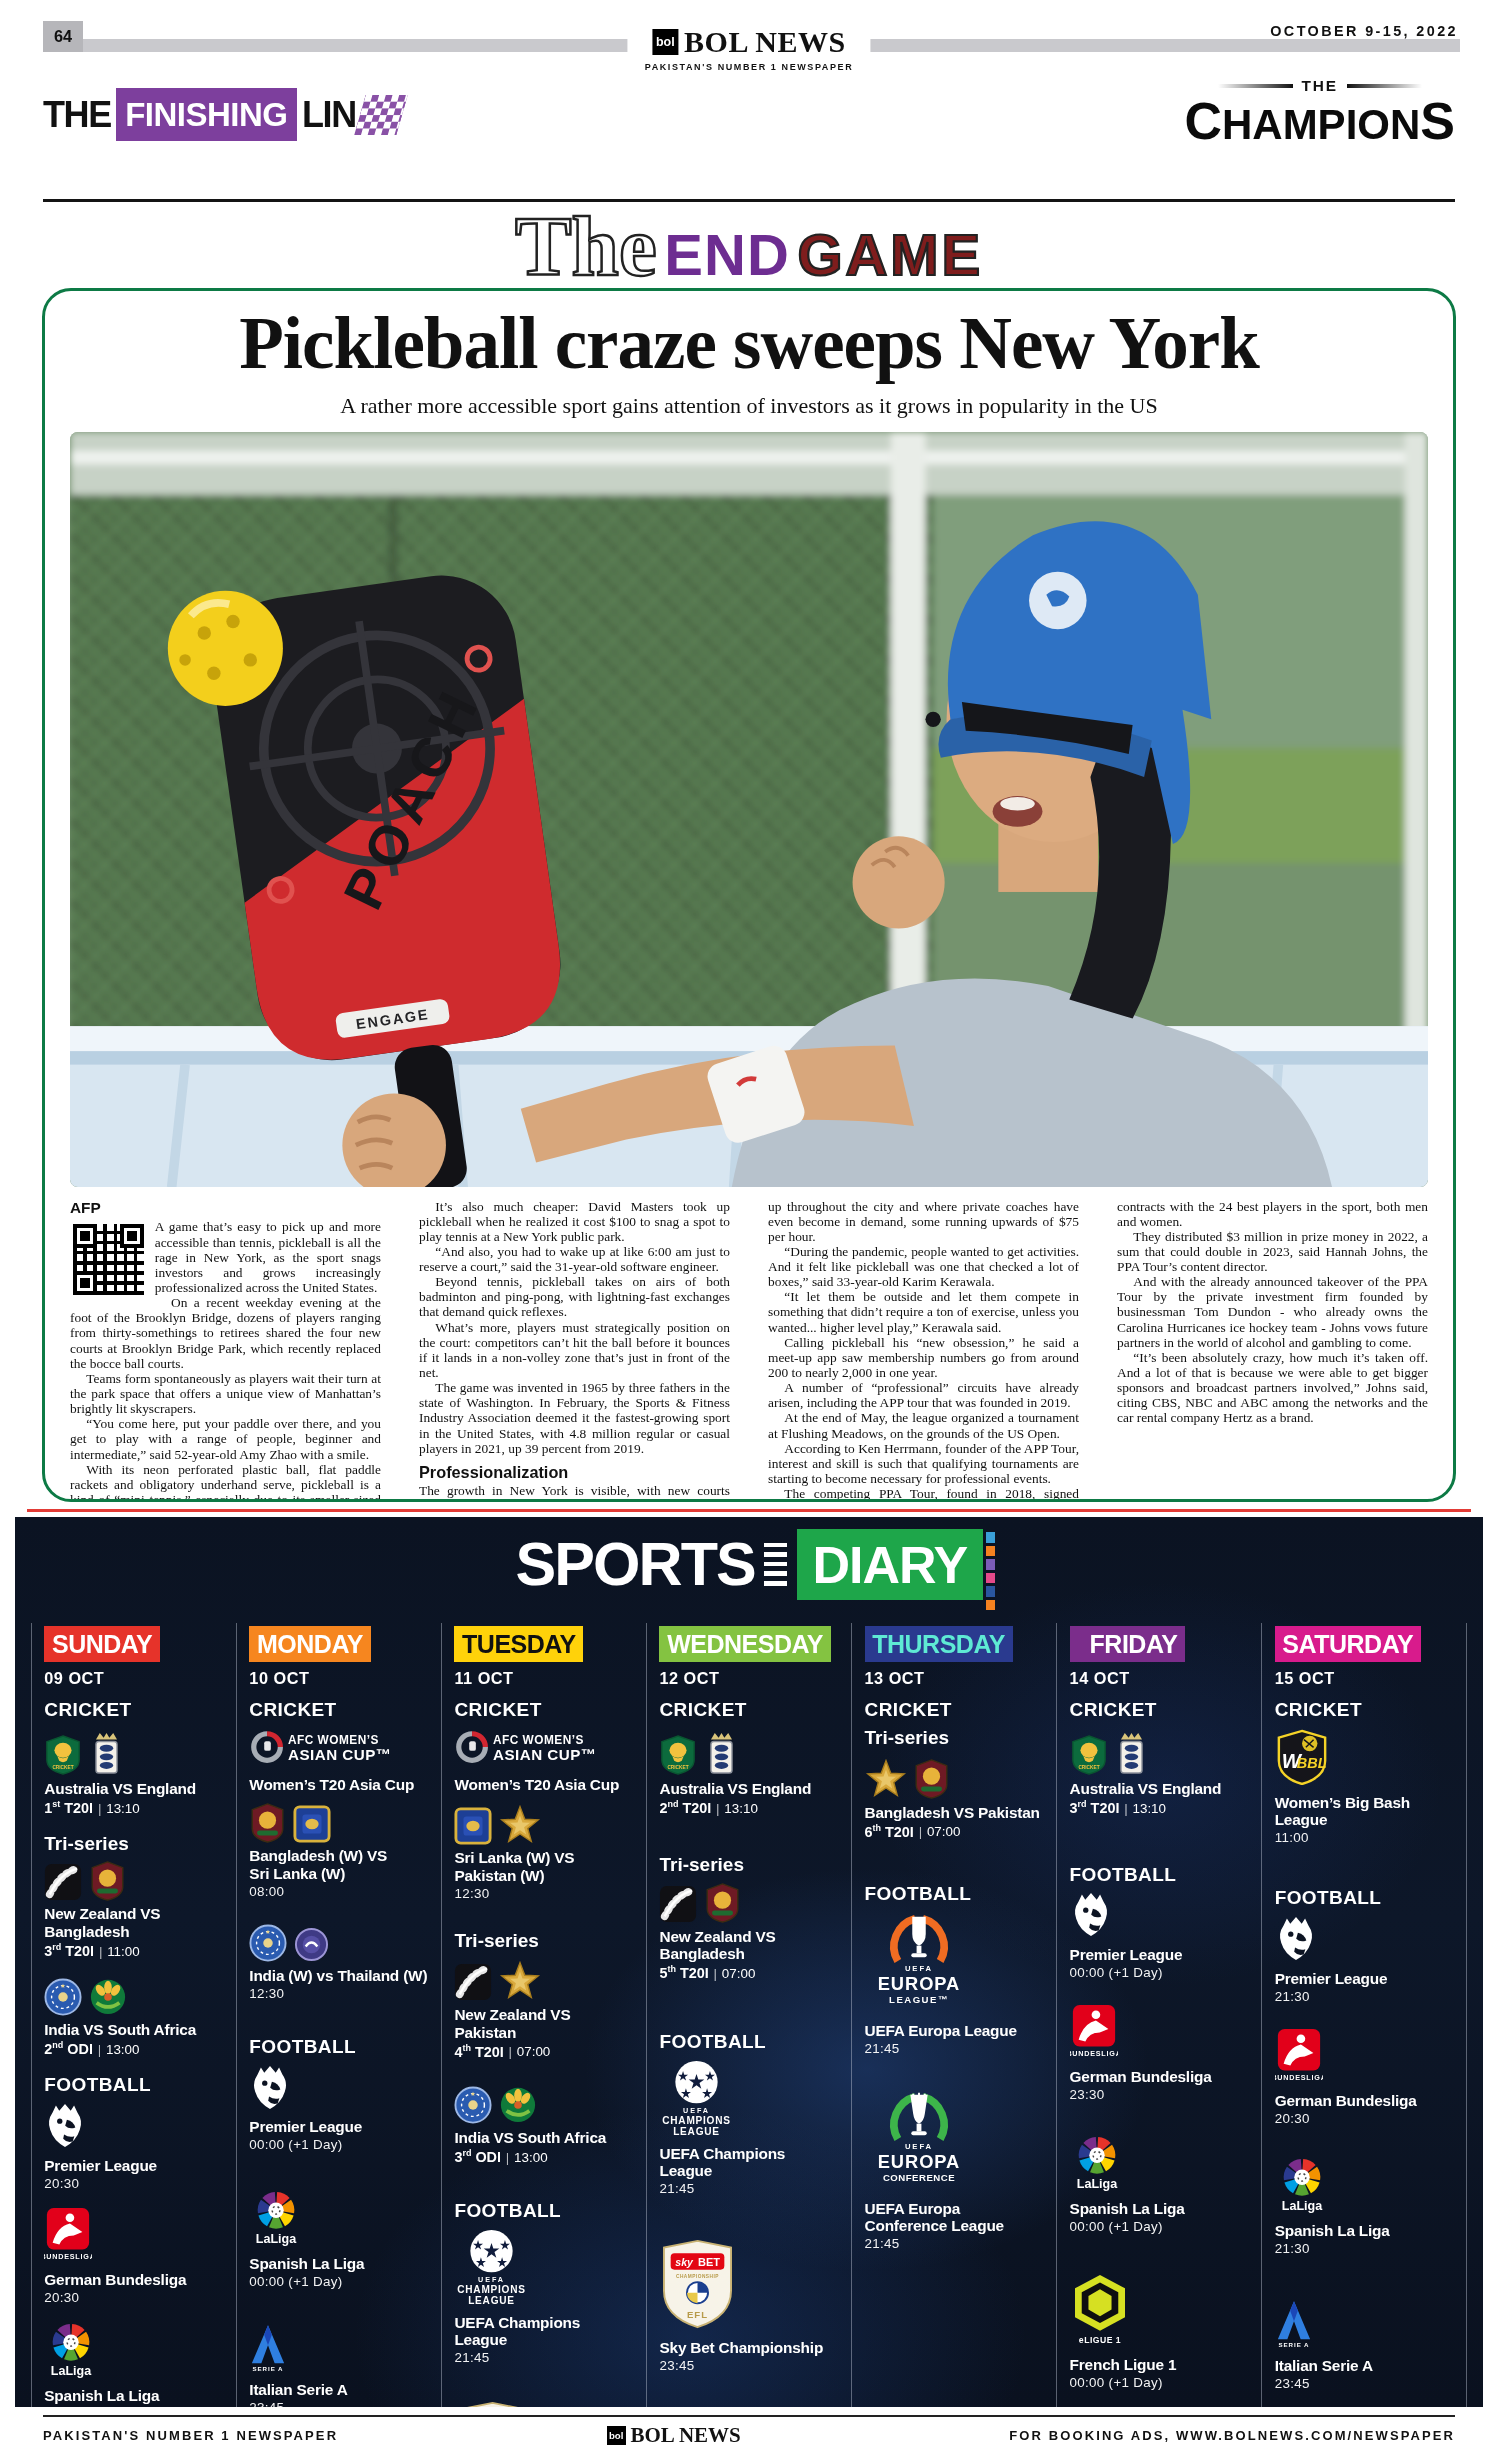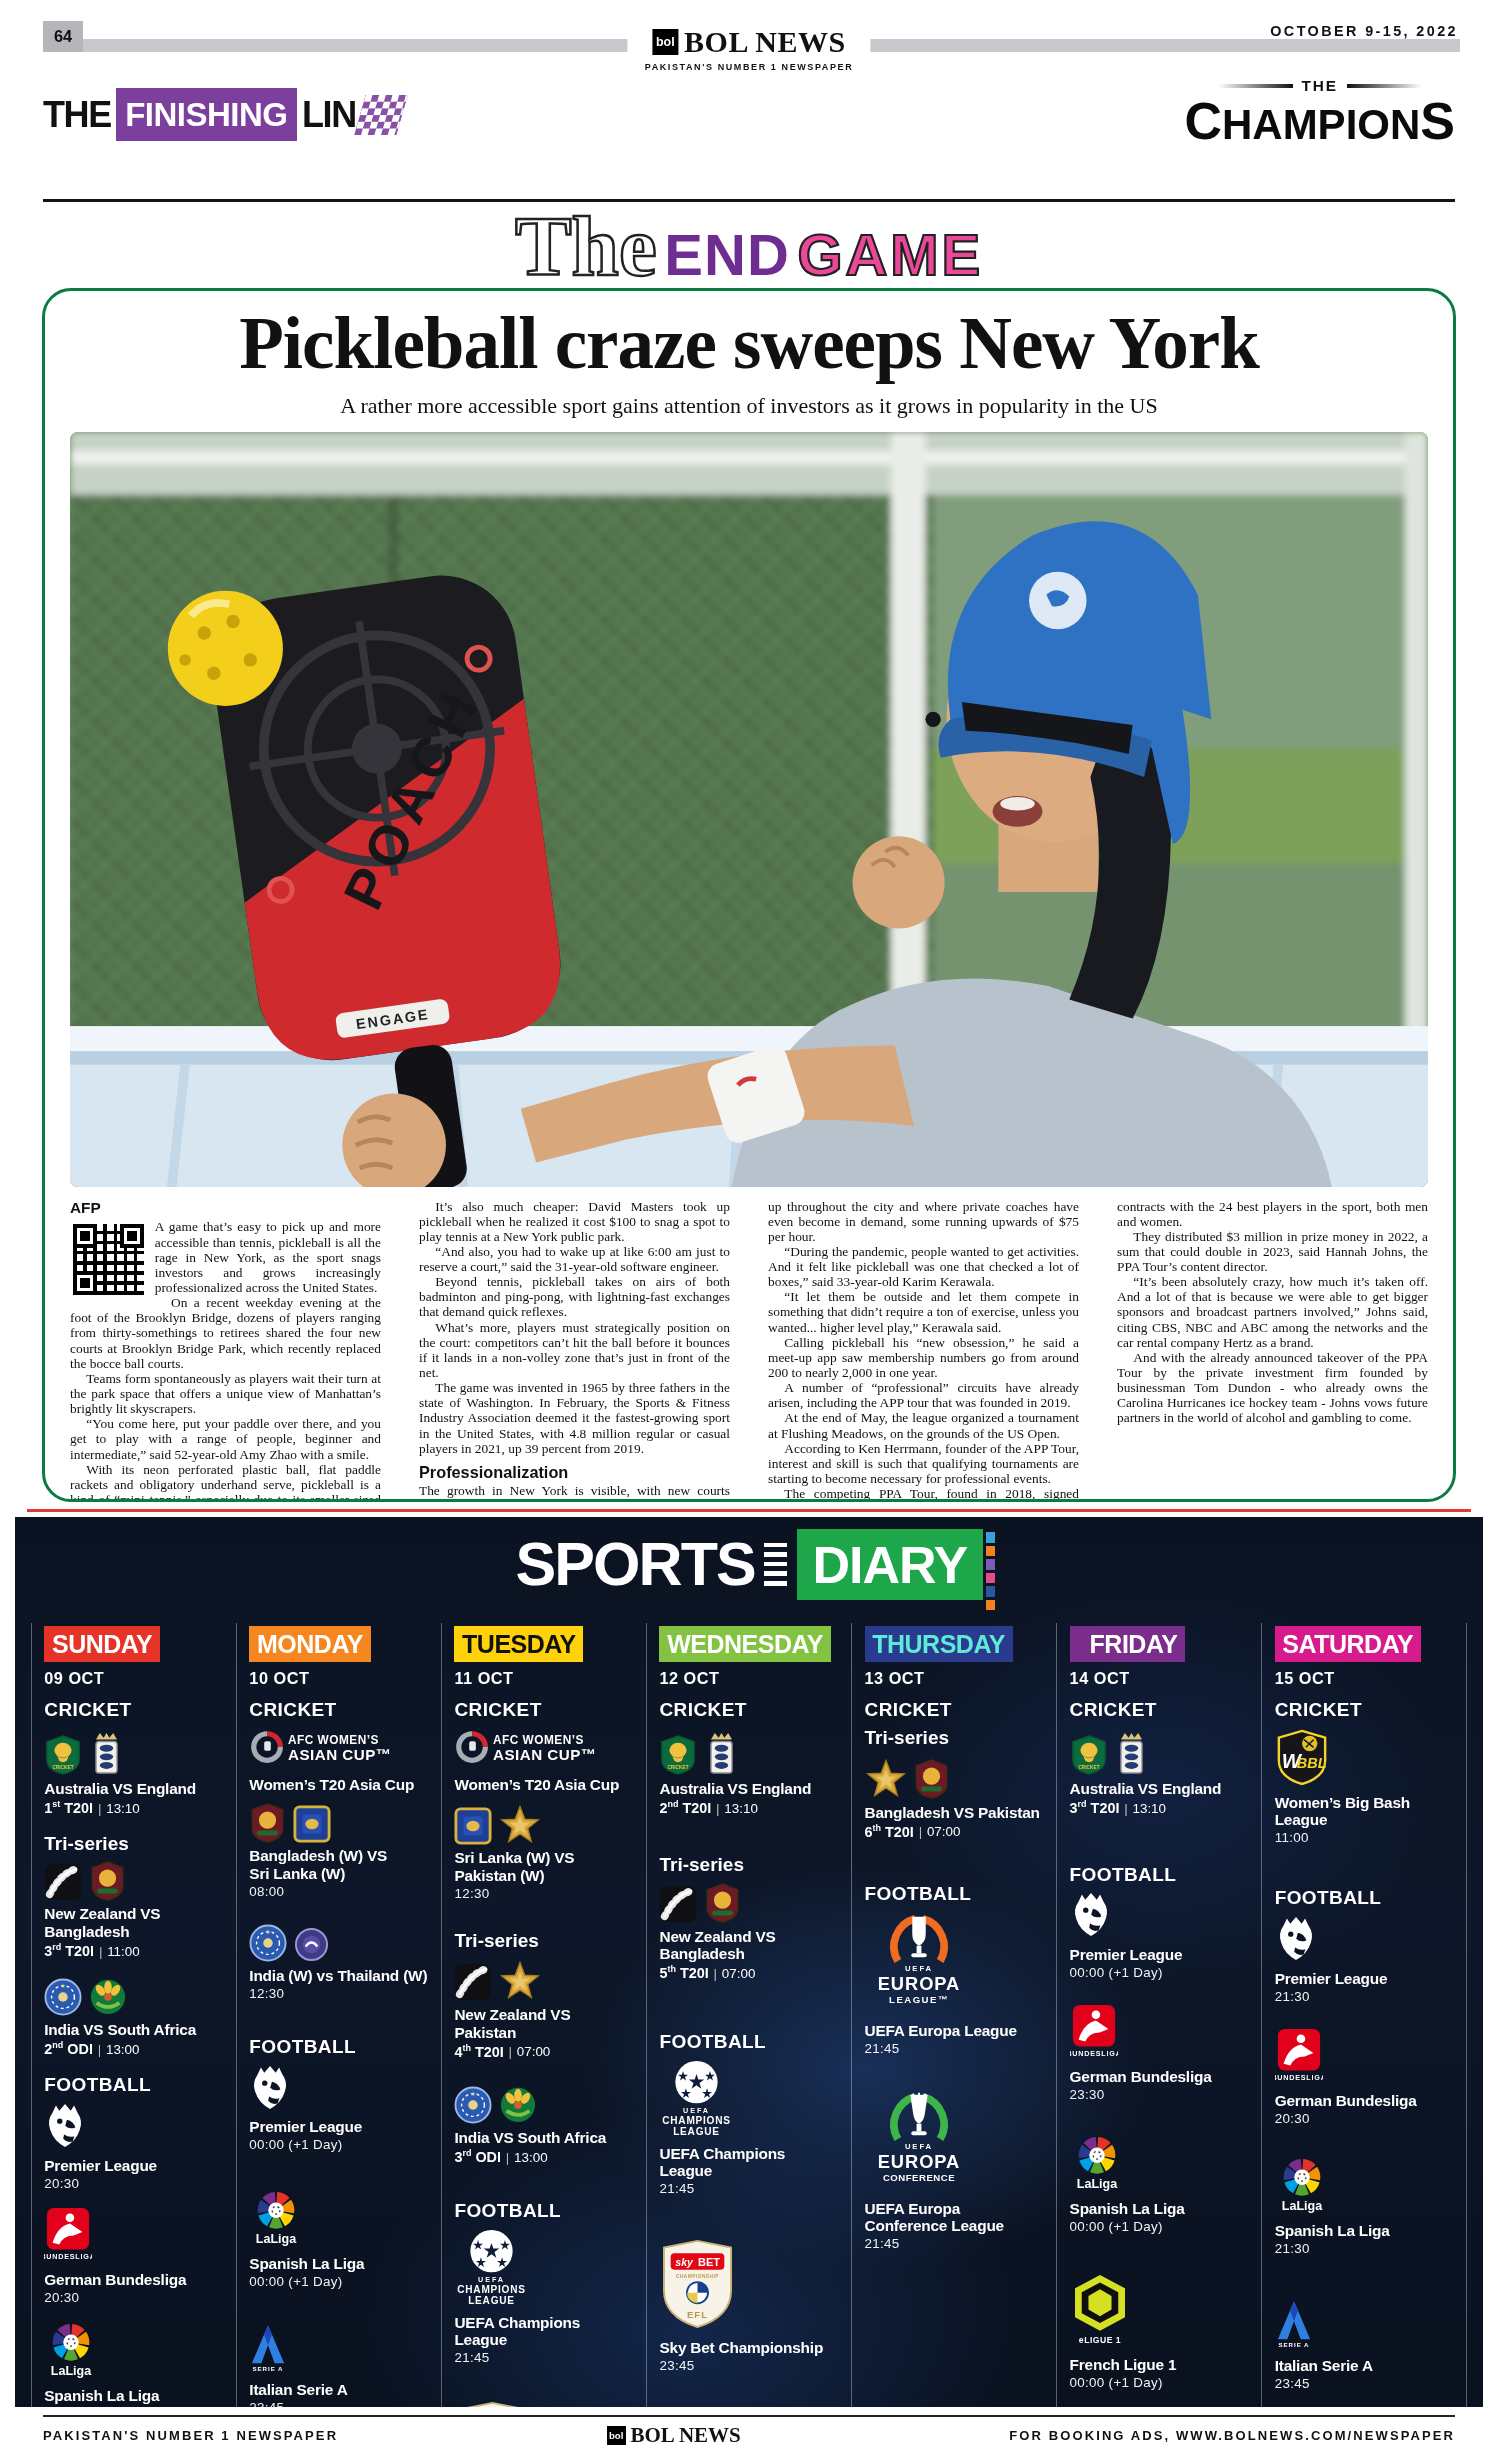--- a/index.html
+++ b/index.html
@@ -32,21 +32,21 @@
   .champ-the{font:900 15.4px "Liberation Sans",sans-serif;letter-spacing:1.9px;}
   .champ-name{font:900 42px "Liberation Sans",sans-serif;letter-spacing:0;margin-top:-3.8px;color:#0b0b0b;}
   .champ-name .big{font-size:52px;}
   .top-rule{position:absolute;left:43px;right:43px;top:199px;height:2.9px;background:#141414;}
   
   .endgame{position:absolute;left:0;right:0;top:204px;display:flex;align-items:baseline;
            justify-content:center;gap:7.7px;}
   .eg-the{font:700 85px/1 "Liberation Serif",serif;color:#fff;-webkit-text-stroke:2.5px #222;
           text-shadow:0 0 1px #222;}
   .eg-end{font:900 58px/1 "Liberation Sans",sans-serif;color:#6d2d91;letter-spacing:1px;}
-  .eg-game{font:900 58px/1 "Liberation Sans",sans-serif;color:#ec4899;-webkit-text-stroke:2.2px #222;
+  .eg-game{font:900 58px/1 "Liberation Sans",sans-serif;color:#7f1d1d;-webkit-text-stroke:2.2px #222;
            letter-spacing:2.9px;text-shadow:0 0 1px #222;}
   
   .story{position:absolute;left:42px;right:42px;top:288px;height:1214px;border:3.8px solid #0d7a45;
          border-radius:29px;background:#fff;padding:7.7px 25px 0;box-sizing:border-box;overflow:hidden;}
   .headline{text-align:center;font:700 73px/1.05 "Liberation Serif",serif;letter-spacing:-1px;margin-top:7.7px;}
   .subtitle{text-align:center;font:400 22px "Liberation Serif",serif;margin-top:9.6px;}
   .photo-wrap{margin:13.4px auto 0;width:100%;height:755px;border-radius:7.7px;overflow:hidden;}
   .photo-svg{display:block;width:100%;height:100%;}
   .art{display:flex;gap:38px;margin-top:11.5px;height:306px;overflow:hidden;}
   .art-col{flex:1;font:400 13.4px/1.13 "Liberation Serif",serif;text-align:justify;}
@@ -418,22 +418,22 @@
           <p class="indent">“It let them be outside and let them compete in something that didn’t require a ton of exercise, unless you wanted... higher level play,” Kerawala said.</p>
           <p class="indent">Calling pickleball his “new obsession,” he said a meet-up app saw membership numbers go from around 200 to nearly 2,000 in one year.</p>
           <p class="indent">A number of “professional” circuits have already arisen, including the APP tour that was founded in 2019.</p>
           <p class="indent">At the end of May, the league organized a tournament at Flushing Meadows, on the grounds of the US Open.</p>
           <p class="indent">According to Ken Herrmann, founder of the APP Tour, interest and skill is such that qualifying tournaments are starting to become necessary for professional events.</p>
           <p class="indent">The competing PPA Tour, found in 2018, signed exclusive</p>
         </div>
         <div class="art-col">
           <p class="">contracts with the 24 best players in the sport, both men and women.</p>
           <p class="indent">They distributed $3 million in prize money in 2022, a sum that could double in 2023, said Hannah Johns, the PPA Tour’s content director.</p>
+          <p class="indent">And with the already announced takeover of the PPA Tour by the private investment firm founded by businessman Tom Dundon - who already owns the Carolina Hurricanes ice hockey team - Johns vows future partners in the world of alcohol and gambling to come.</p>
           <p class="indent">“It’s been absolutely crazy, how much it’s taken off. And a lot of that is because we were able to get bigger sponsors and broadcast partners involved,” Johns said, citing CBS, NBC and ABC among the networks and the car rental company Hertz as a brand.</p>
-          <p class="indent">And with the already announced takeover of the PPA Tour by the private investment firm founded by businessman Tom Dundon - who already owns the Carolina Hurricanes ice hockey team - Johns vows future partners in the world of alcohol and gambling to come.</p>
         </div>
       </div>
   </div>
 
   <div class="red-rule"></div>
 
   <div class="diary">
     <div class="diary-title">
       <span class="dt-sports">SPORTS</span>
       <span class="dt-dashes">

